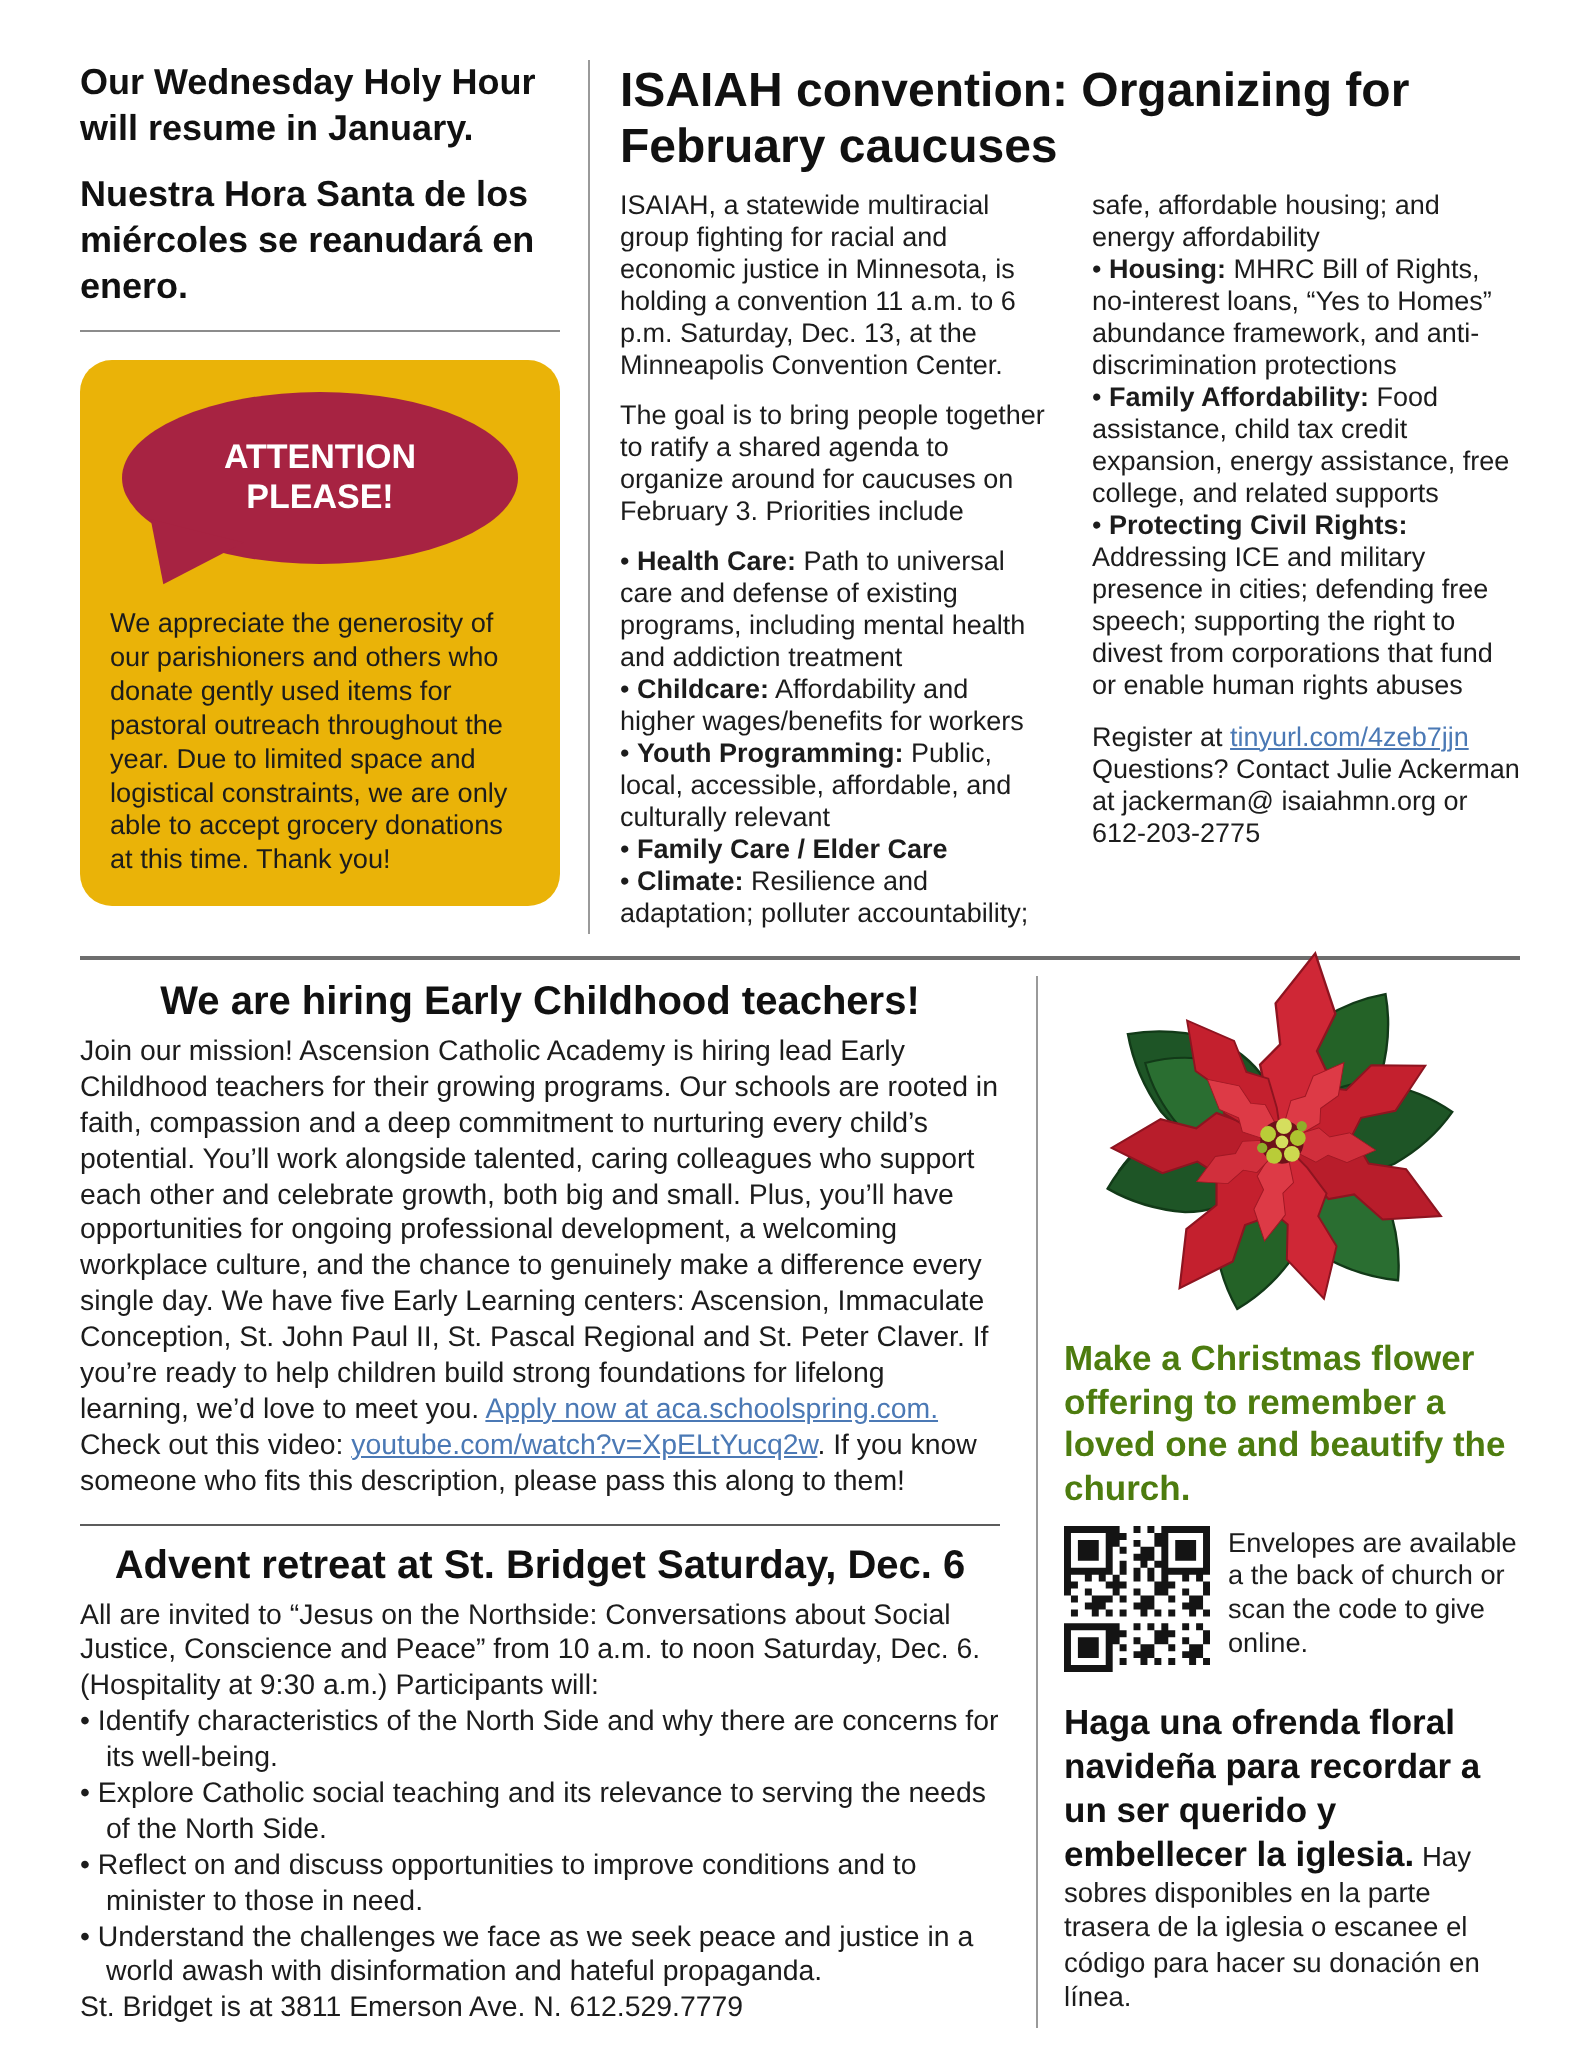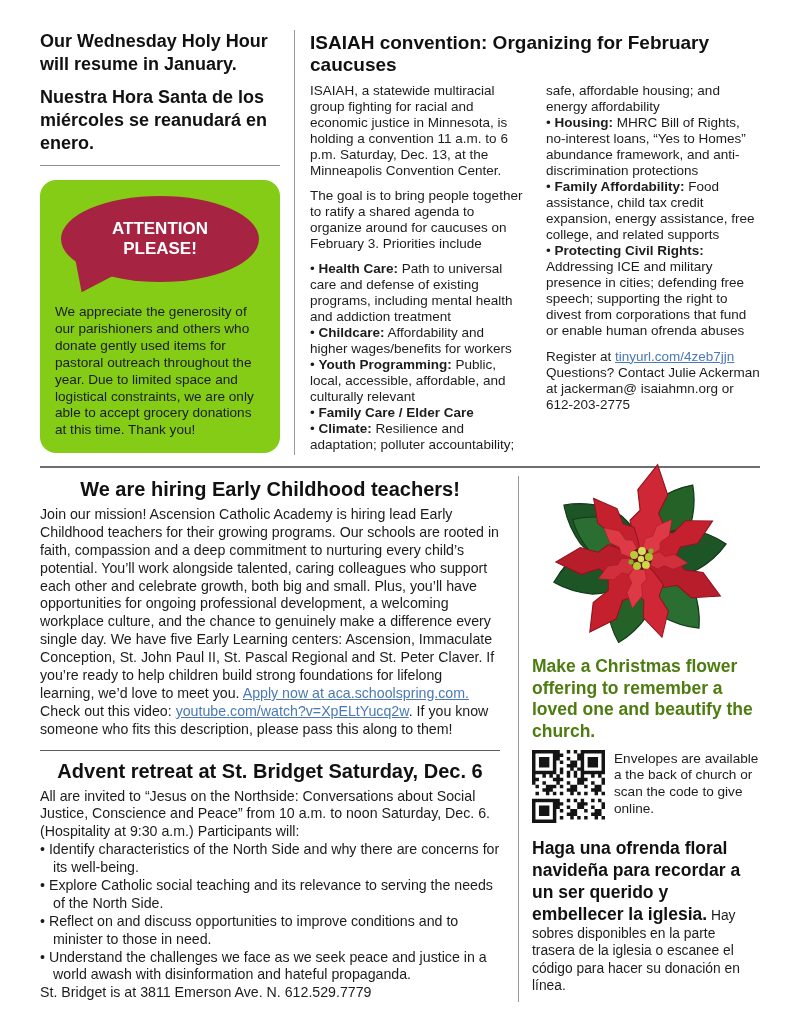--- a/index.html
+++ b/index.html
@@ -8,31 +8,31 @@
   .page { padding:30px 32px 0 40px; }
 
   
   .top-row { display:flex; }
   .top-left { width:254px; padding-right:14px; }
   .top-right { flex:1; border-left:1.5px solid #9a9a9a; padding-left:15px; }
 
   .hh-head { font-size:18px; font-weight:bold; line-height:1.26; color:#111; margin-bottom:11px; }
   .hr-small { border:0; border-top:1.5px solid #8c8c8c; margin:4px 0 14px 0; }
 
-  .attention-box { background:#84cc16; border-radius:16px; padding:16px 15px 14px; }
+  .attention-box { background:#eab308; border-radius:16px; padding:16px 15px 14px; }
   .bubble { position:relative; width:198px; height:86px; margin:0 auto 22px;
     background:#a72342; border-radius:50%; display:flex; align-items:center; justify-content:center; }
   .bubble-text { color:#fff; font-weight:bold; font-size:17px; line-height:1.2; text-align:center; width:140px; }
   .bubble-tail { position:absolute; left:10px; bottom:-13px; width:0; height:0;
     border-top:30px solid #a72342; border-left:14px solid transparent; border-right:34px solid transparent;
     transform:rotate(14deg); }
   .attention-body { font-size:13.6px; line-height:1.24; }
 
   
-  .isaiah-title { font-size:19px; font-weight:bold; color:#111; margin:2px 0 7px; }
+  .isaiah-title { font-size:24px; font-weight:bold; color:#111; margin:2px 0 7px; }
   .isaiah-cols { column-count:2; column-gap:22px; column-fill:auto; height:372px;
     font-size:13.5px; line-height:1.185; }
   .isaiah-cols p { margin:0 0 9px; }
   .bullet { margin:0 !important; }
   .bullet::before { content:"• "; }
   .reg { margin-top:10px !important; }
   a.link { color:#4b79b5; text-decoration:underline; cursor:pointer; }
 
   
   .hr-full { border:0; border-top:2px solid #6e6e6e; margin:11px 0 0 0; }
@@ -83,21 +83,21 @@
       <div class="isaiah-cols">
         <p>ISAIAH, a statewide multiracial group fighting for racial and economic justice in Minnesota, is holding a convention 11 a.m. to 6 p.m. Saturday, Dec. 13, at the Minneapolis Convention Center.</p>
         <p>The goal is to bring people together to ratify a shared agenda to organize around for caucuses on February 3. Priorities include</p>
         <p class="bullet"><b>Health Care:</b><span> Path to universal care and defense of existing programs, including mental health and addiction treatment</span></p>
         <p class="bullet"><b>Childcare:</b><span> Affordability and higher wages/benefits for workers</span></p>
         <p class="bullet"><b>Youth Programming:</b><span> Public, local, accessible, affordable, and culturally relevant</span></p>
         <p class="bullet"><b>Family Care / Elder Care</b><span></span></p>
         <p class="bullet"><b>Climate:</b><span> Resilience and adaptation; polluter accountability; safe, affordable housing; and energy affordability</span></p>
         <p class="bullet"><b>Housing:</b><span> MHRC Bill of Rights, no-interest loans, “Yes to Homes” abundance framework, and anti-discrimination protections</span></p>
         <p class="bullet"><b>Family Affordability:</b><span> Food assistance, child tax credit expansion, energy assistance, free college, and related supports</span></p>
-        <p class="bullet"><b>Protecting Civil Rights:</b><span> Addressing ICE and military presence in cities; defending free speech; supporting the right to divest from corporations that fund or enable human ofrenda abuses</span></p>
+        <p class="bullet"><b>Protecting Civil Rights:</b><span> Addressing ICE and military presence in cities; defending free speech; supporting the right to divest from corporations that fund or enable human rights abuses</span></p>
         <p class="reg"><span>Register at </span><a class="link">tinyurl.com/4zeb7jjn</a><span> Questions? Contact Julie Ackerman at jackerman@ isaiahmn.org or 612-203-2775</span></p>
       </div>
     </div>
   </div>
 
   <hr class="hr-full">
 
   <div class="bottom-row">
 
     <div class="bot-left">

